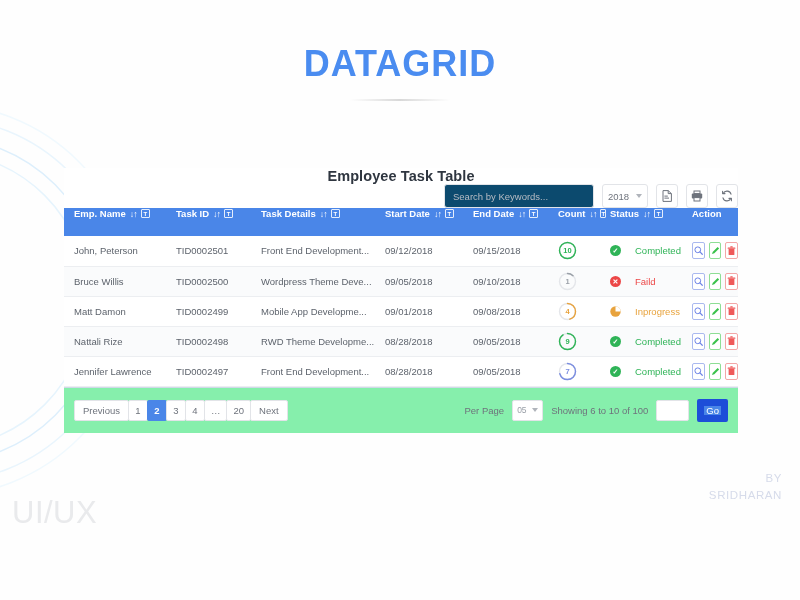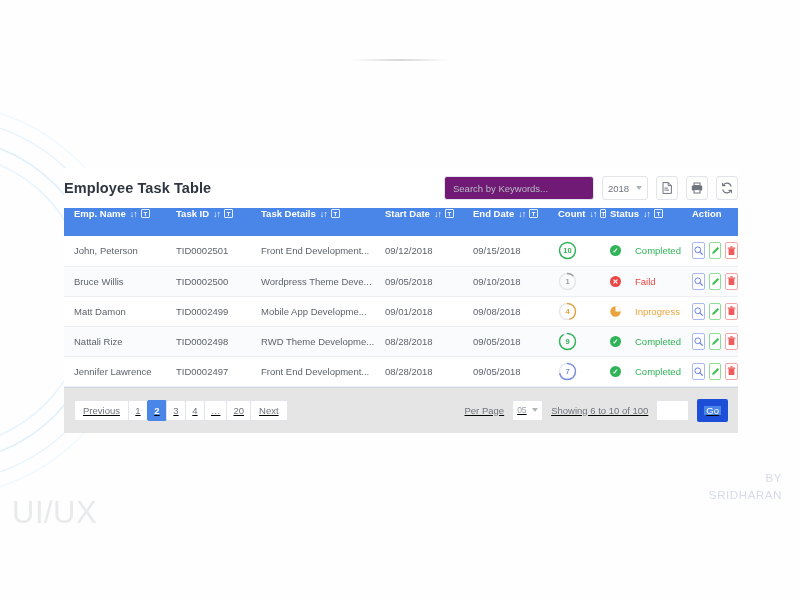--- a/index.html
+++ b/index.html
@@ -35,28 +35,28 @@
     margin: 15px auto 0; width: 100px; height: 2px;
     background: linear-gradient(to right, rgba(200,200,200,0), #d8d8d8, rgba(200,200,200,0));
   }
 
   
   .card {
     position: absolute; left: 64px; top: 168px; width: 674px;
     background: #ffffff;
   }
 
-  .card-head { display: flex; align-items: center; height: 40px; }
+  .card-head { display: flex; align-items: center; height: 40px; flex-direction: column; }
   .card-title { font-size: 14.5px; font-weight: bold; color: #2f3640; letter-spacing: 0.1px; }
   .card-tools { margin-left: auto; display: flex; align-items: center; gap: 8px; }
 
   .search-input {
     width: 150px; height: 24px;
     border: 1px solid #e2e4e8; border-radius: 3px;
-    background: #701a75; font-size: 9.5px; color: #9aa0a8;
+    background: #0c4a6e; font-size: 9.5px; color: #9aa0a8;
     padding: 0 8px;
     font-family: "Liberation Sans", sans-serif;
     outline: none;
   }
   .search-input::placeholder { color: #b8bcc4; }
 
   .year-select {
     display: flex; align-items: center; justify-content: space-between;
     width: 46px; height: 24px;
     border: 1px solid #e2e4e8; border-radius: 3px;
@@ -137,22 +137,21 @@
   .act-view { border: 1px solid #aab9ef; }
   .act-edit { border: 1px solid #8ede95; }
   .act-del  { border: 1px solid #f3a7a7; }
 
   
   .card-foot {
     display: flex; align-items: center;
     height: 46px;
     border-top: 1px solid #cfd9e8;
     padding: 0 10px;
-    background: #e5e5e5;
-    text-decoration: underline;
+    background: #86efac;
   }
   .pager { display: flex; align-items: center; }
   .pg {
     min-width: 20px; height: 21px;
     border: 1px solid #e2e4e8;
     background: #fff;
     color: #6e737c;
     font-size: 9.5px;
     display: flex; align-items: center; justify-content: center;
     padding: 0 6px;
@@ -203,20 +202,21 @@
 <div id="page">
 
   <svg class="arc-layer" viewBox="0 0 200 600">
     <circle cx="-60" cy="300" r="148" fill="none" stroke="#e6f4fd" stroke-width="1.5"></circle>
     <circle cx="-60" cy="300" r="163" fill="none" stroke="#ddeffc" stroke-width="1.5"></circle>
     <circle cx="-60" cy="300" r="182" fill="none" stroke="#e9f5fd" stroke-width="1.5"></circle>
     <circle cx="-60" cy="300" r="196" fill="none" stroke="#f0f9fe" stroke-width="1.5"></circle>
   </svg>
 
   <div class="title-block">
+    <div class="main-title">DATAGRID</div>
     <div class="title-rule"></div>
   </div>
 
   <div class="card">
 
     <div class="card-head">
       <div class="card-title">Employee Task Table</div>
 
       <div class="card-tools">
         <input class="search-input" type="text" placeholder="Search by Keywords..." style="">

